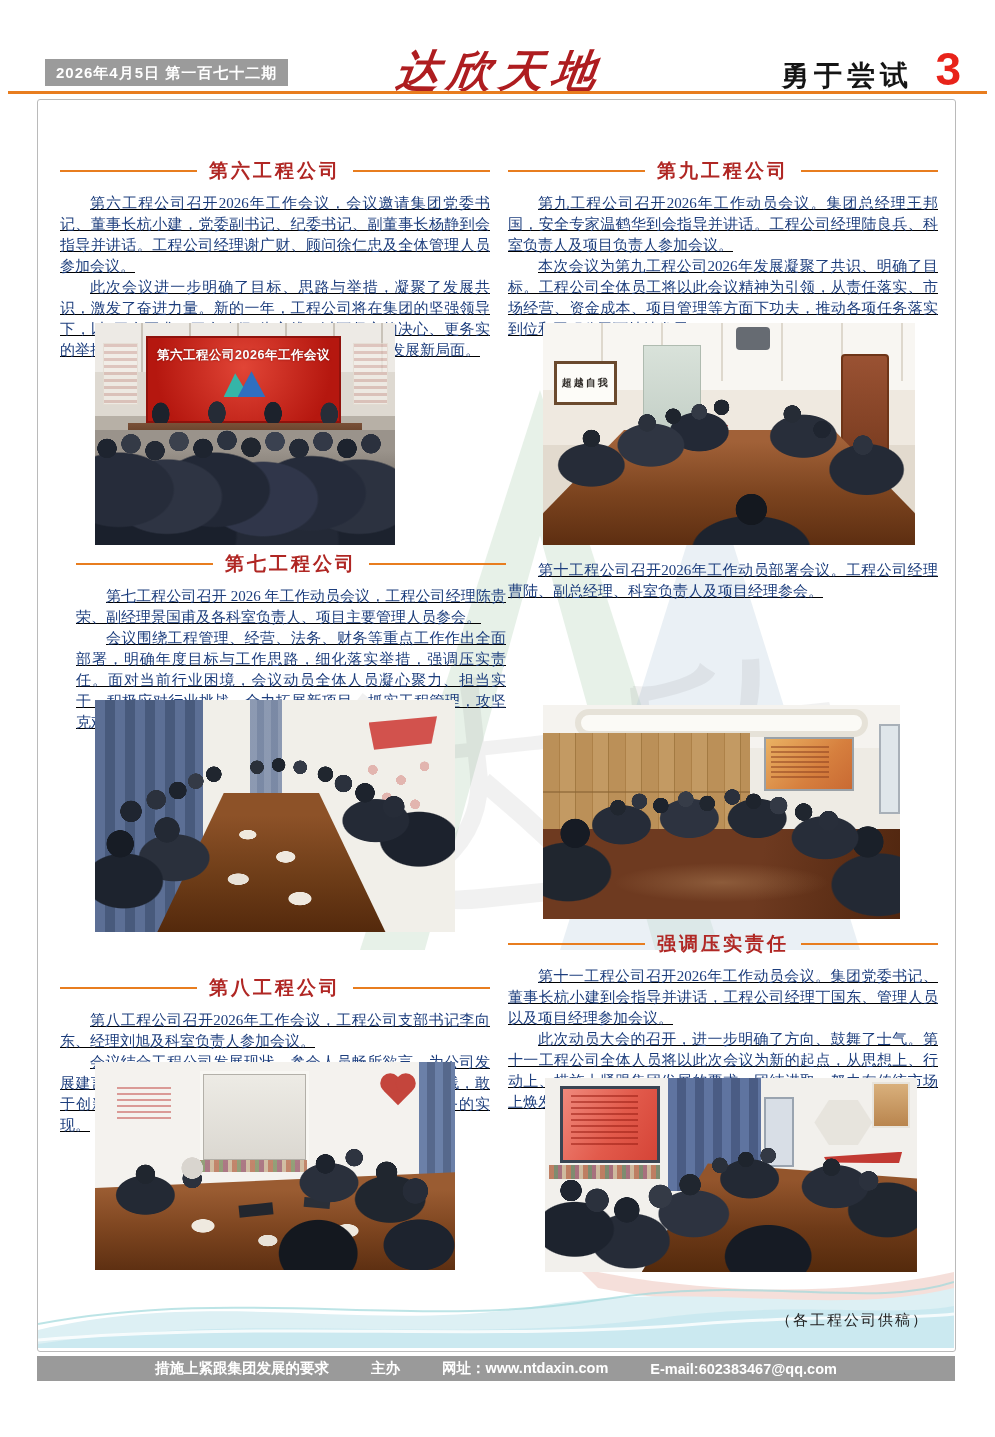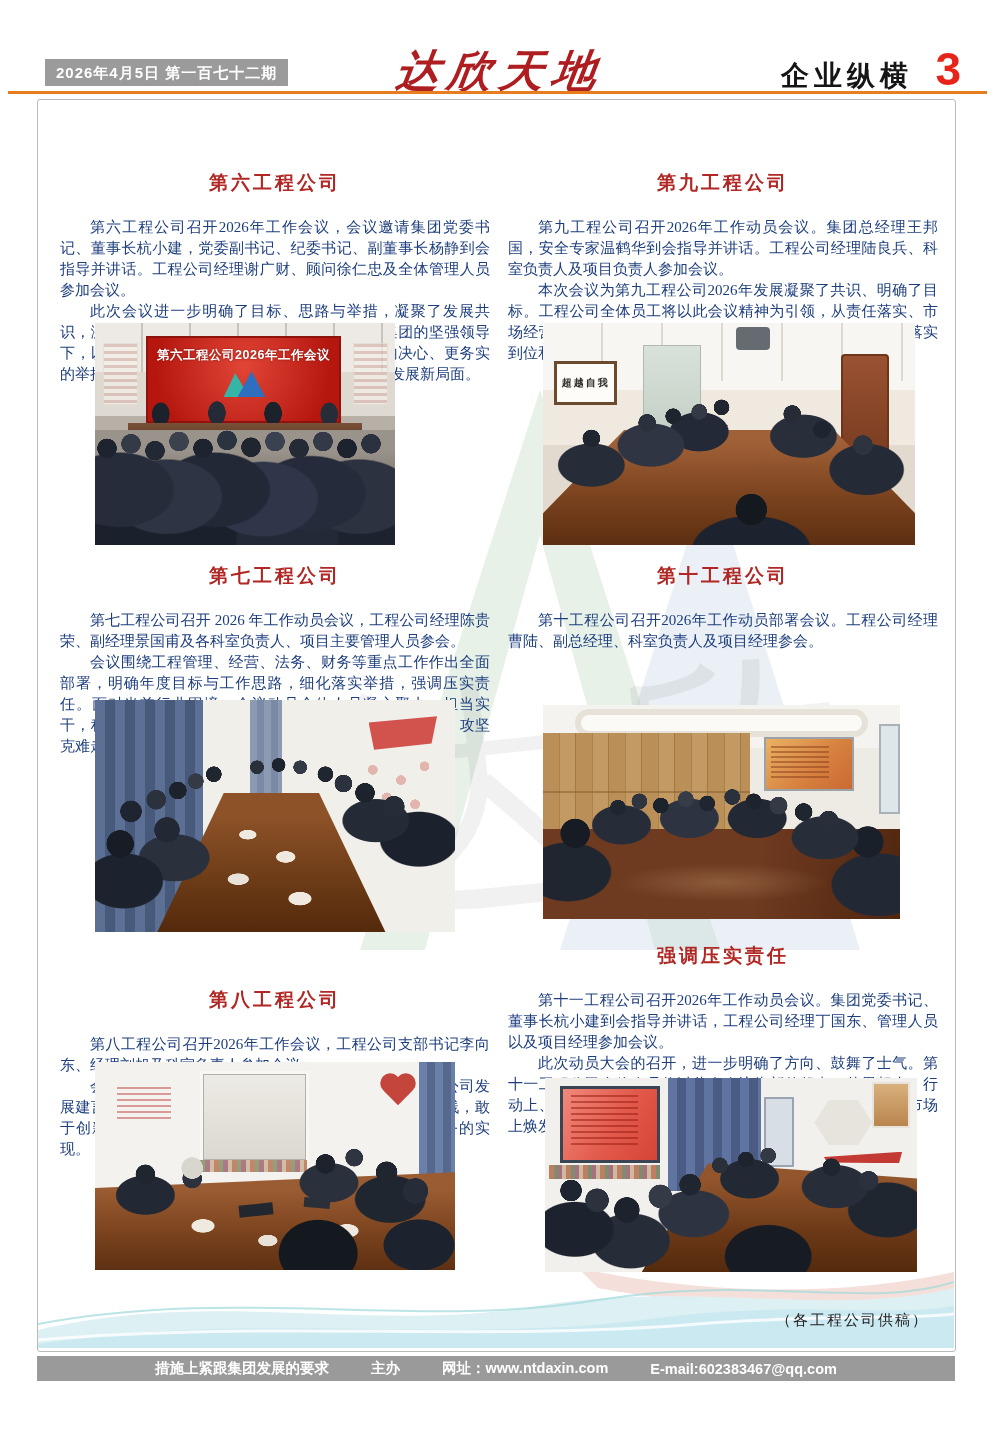--- a/index.html
+++ b/index.html
@@ -29,26 +29,26 @@
   .wm-tri .inner{position:absolute;left:18%;top:26%;width:64%;height:74%;background:#fff;
     clip-path:polygon(50% 0,100% 100%,0 100%);}
   .wm-tri2{position:absolute;left:560px;top:470px;width:300px;height:480px;z-index:1;
     background:#cddbe8;opacity:.42;clip-path:polygon(50% 0,100% 100%,0 100%);}
   .wm-cal{position:absolute;left:330px;top:660px;z-index:1;font-size:250px;line-height:1;
     color:#000;opacity:.05;transform:rotate(-6deg);letter-spacing:30px;white-space:nowrap;}
 
   
   .section{position:absolute;width:430px;z-index:2;}
   .sec6{left:60px;top:158px;}  .sec9{left:508px;top:158px;}
-  .sec7{left:60px;top:551px;}  .sec10{left:508px;top:551px;}
+  .sec7{left:76px;top:551px;}  .sec10{left:508px;top:551px;}
   .sec8{left:60px;top:931px;margin-top:44px;}  .sec11{left:508px;top:931px;}
-  .sec-head{display:flex;align-items:center;gap:12px;flex-direction:column;}
+  .sec-head{display:flex;align-items:center;gap:12px;}
   .sec-head .rule{flex:1;height:2.5px;background:#e87d1f;}
   .sec-head .t{color:#b02724;font-weight:bold;font-size:19px;letter-spacing:3px;white-space:nowrap;}
-  .sec-body{margin-top:9px;}
+  .sec-body{margin-top:9px;text-decoration:underline;}
   .sec-body p{margin:0;text-align:justify;text-indent:2em;font-size:15px;line-height:21px;
     color:#1d3e7d;}
 
   
   .photo{position:absolute;overflow:hidden;z-index:2;}
   .ph1{left:95px;top:323px;width:300px;height:222px;background:linear-gradient(#edeae5 0 22%,#ded9d1 22% 42%,#b7b0a6 42%);}
   .ph2{left:543px;top:323px;width:372px;height:222px;background:linear-gradient(#f8f6f2 0 30%,#efe9e0 30% 55%,#e2dace 55%);}
   .ph3{left:95px;top:700px;width:360px;height:232px;background:#f1efe9;}
   .ph4{left:543px;top:705px;width:357px;height:214px;background:linear-gradient(#f5f3ef 0 20%,#eeebe4 20%);}
   .ph5{left:95px;top:1062px;width:360px;height:208px;background:#f4f2ee;}
@@ -296,21 +296,21 @@
     display:flex;align-items:center;justify-content:center;gap:42px;z-index:3;
     color:#fff;font-family:"Liberation Sans",sans-serif;font-size:14.5px;font-weight:bold;}
 </style>
 </head>
 <body>
 
 <div class="page">
 
   <div class="date-box">2026年4月5日  第一百七十二期</div>
   <div class="paper-title">达欣天地</div>
-  <div class="head-right">企业纵横</div>
+  <div class="head-right">勇于尝试</div>
   <div class="page-number">3</div>
   <div class="masthead-rule"></div>
 
   <div class="frame"></div>
 
   <div class="wm-tri">
       <div class="inner"></div>
     </div>
   <div class="wm-tri2"></div>
   <div class="wm-cal">达欣</div>
@@ -382,25 +382,20 @@
     <div class="ph3-curtain"></div>
     <div class="ph3-curtain2"></div>
     <div class="ph3-flag"></div>
     <div class="ph3-dots"></div>
     <div class="ph3-table"></div>
     <div class="ph3-papers"></div>
     <div class="ph3-people"></div>
   </div>
 
   <div class="section sec10">
-    <div class="sec-head">
-      <div class="rule"></div>
-      <span class="t">第十工程公司</span>
-      <div class="rule"></div>
-    </div>
     <div class="sec-body">
       <p>第十工程公司召开2026年工作动员部署会议。工程公司经理曹陆、副总经理、科室负责人及项目经理参会。</p>
     </div>
   </div>
   <div class="photo ph4">
     <div class="ph4-cove"></div>
     <div class="ph4-wood"></div>
     <div class="ph4-woodline"></div>
     <div class="ph4-screen"></div>
     <div class="ph4-screenlines"></div>

